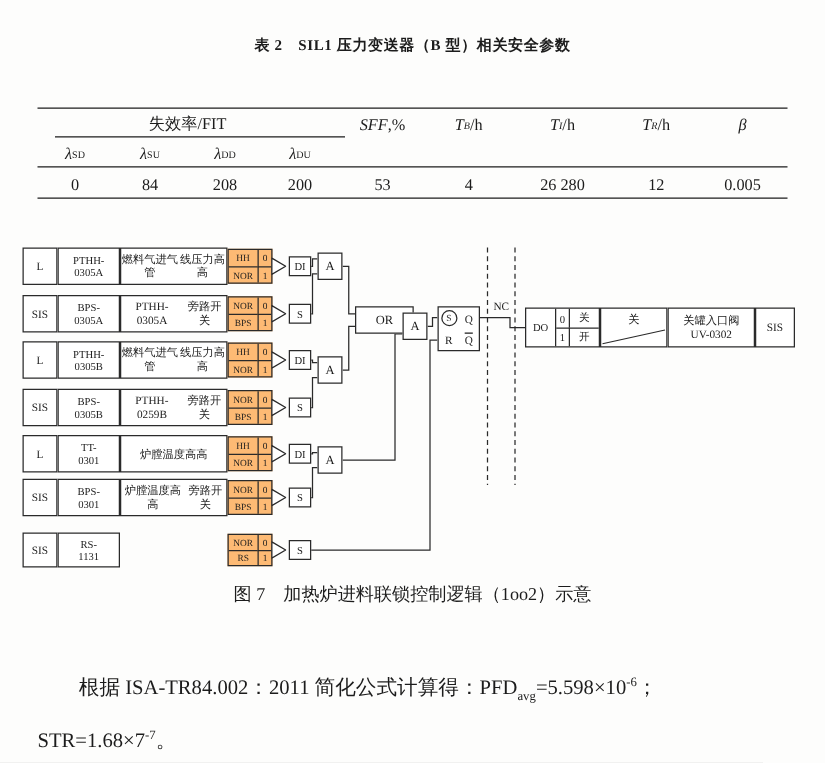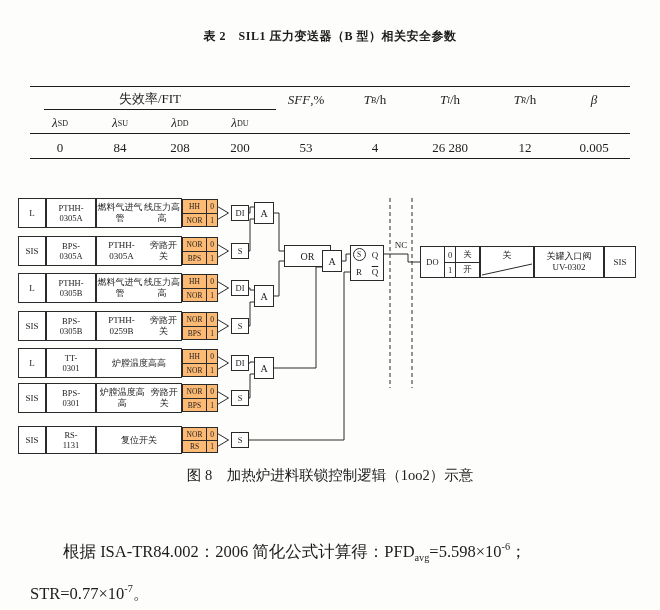--- a/index.html
+++ b/index.html
@@ -278,24 +278,20 @@
       </svg>
     <div class="box c-out">S</div>
   </div>
 
   <div class="drow" style="top:426px;height:28px">
     <div class="box c-src">SIS</div>
     <div class="box c-tag">
         <span>RS-</span>
         <span>1131</span>
       </div>
-    <div class="box c-desc">
-        <span>复位开关</span>
-        <span></span>
-      </div>
     <div class="kv">
         <div class="kv-k">NOR</div>
         <div class="kv-v">0</div>
         <div class="kv-k bt">RS</div>
         <div class="kv-v bt">1</div>
       </div>
     <svg class="tri" width="12" height="14" viewBox="0 0 12 14">
         <polygon points="0.5,0.5 11.5,7 0.5,13.5"></polygon>
       </svg>
     <div class="box c-out">S</div>
@@ -335,24 +331,24 @@
       </svg>
   </div>
 
   <div class="box vdesc" style="left:534px;top:246px;width:70px;height:32px;font-size:9px;flex-direction:column">
     <span>关罐入口阀</span>
     <span>UV-0302</span>
   </div>
 
   <div class="box" style="left:604px;top:246px;width:32px;height:32px;font-size:9px">SIS</div>
 
-  <div class="caption">图 8　加热炉进料联锁控制逻辑（1oo2）示意</div>
+  <div class="caption">图 7　加热炉进料联锁控制逻辑（1oo2）示意</div>
 
   <div class="para">
     <div class="pline indent">
-      <span>根据 ISA-TR84.002：2006 简化公式计算得：PFD</span><sub>avg</sub><span>=5.598×10</span><sup>-6</sup><span>；</span>
+      <span>根据 ISA-TR84.002：2011 简化公式计算得：PFD</span><sub>avg</sub><span>=5.598×10</span><sup>-6</sup><span>；</span>
     </div>
     <div class="pline">
-      <span>STR=0.77×10</span><sup>-7</sup><span>。</span>
+      <span>STR=1.68×7</span><sup>-7</sup><span>。</span>
     </div>
   </div>
 
 </div>
 
 </body></html>

